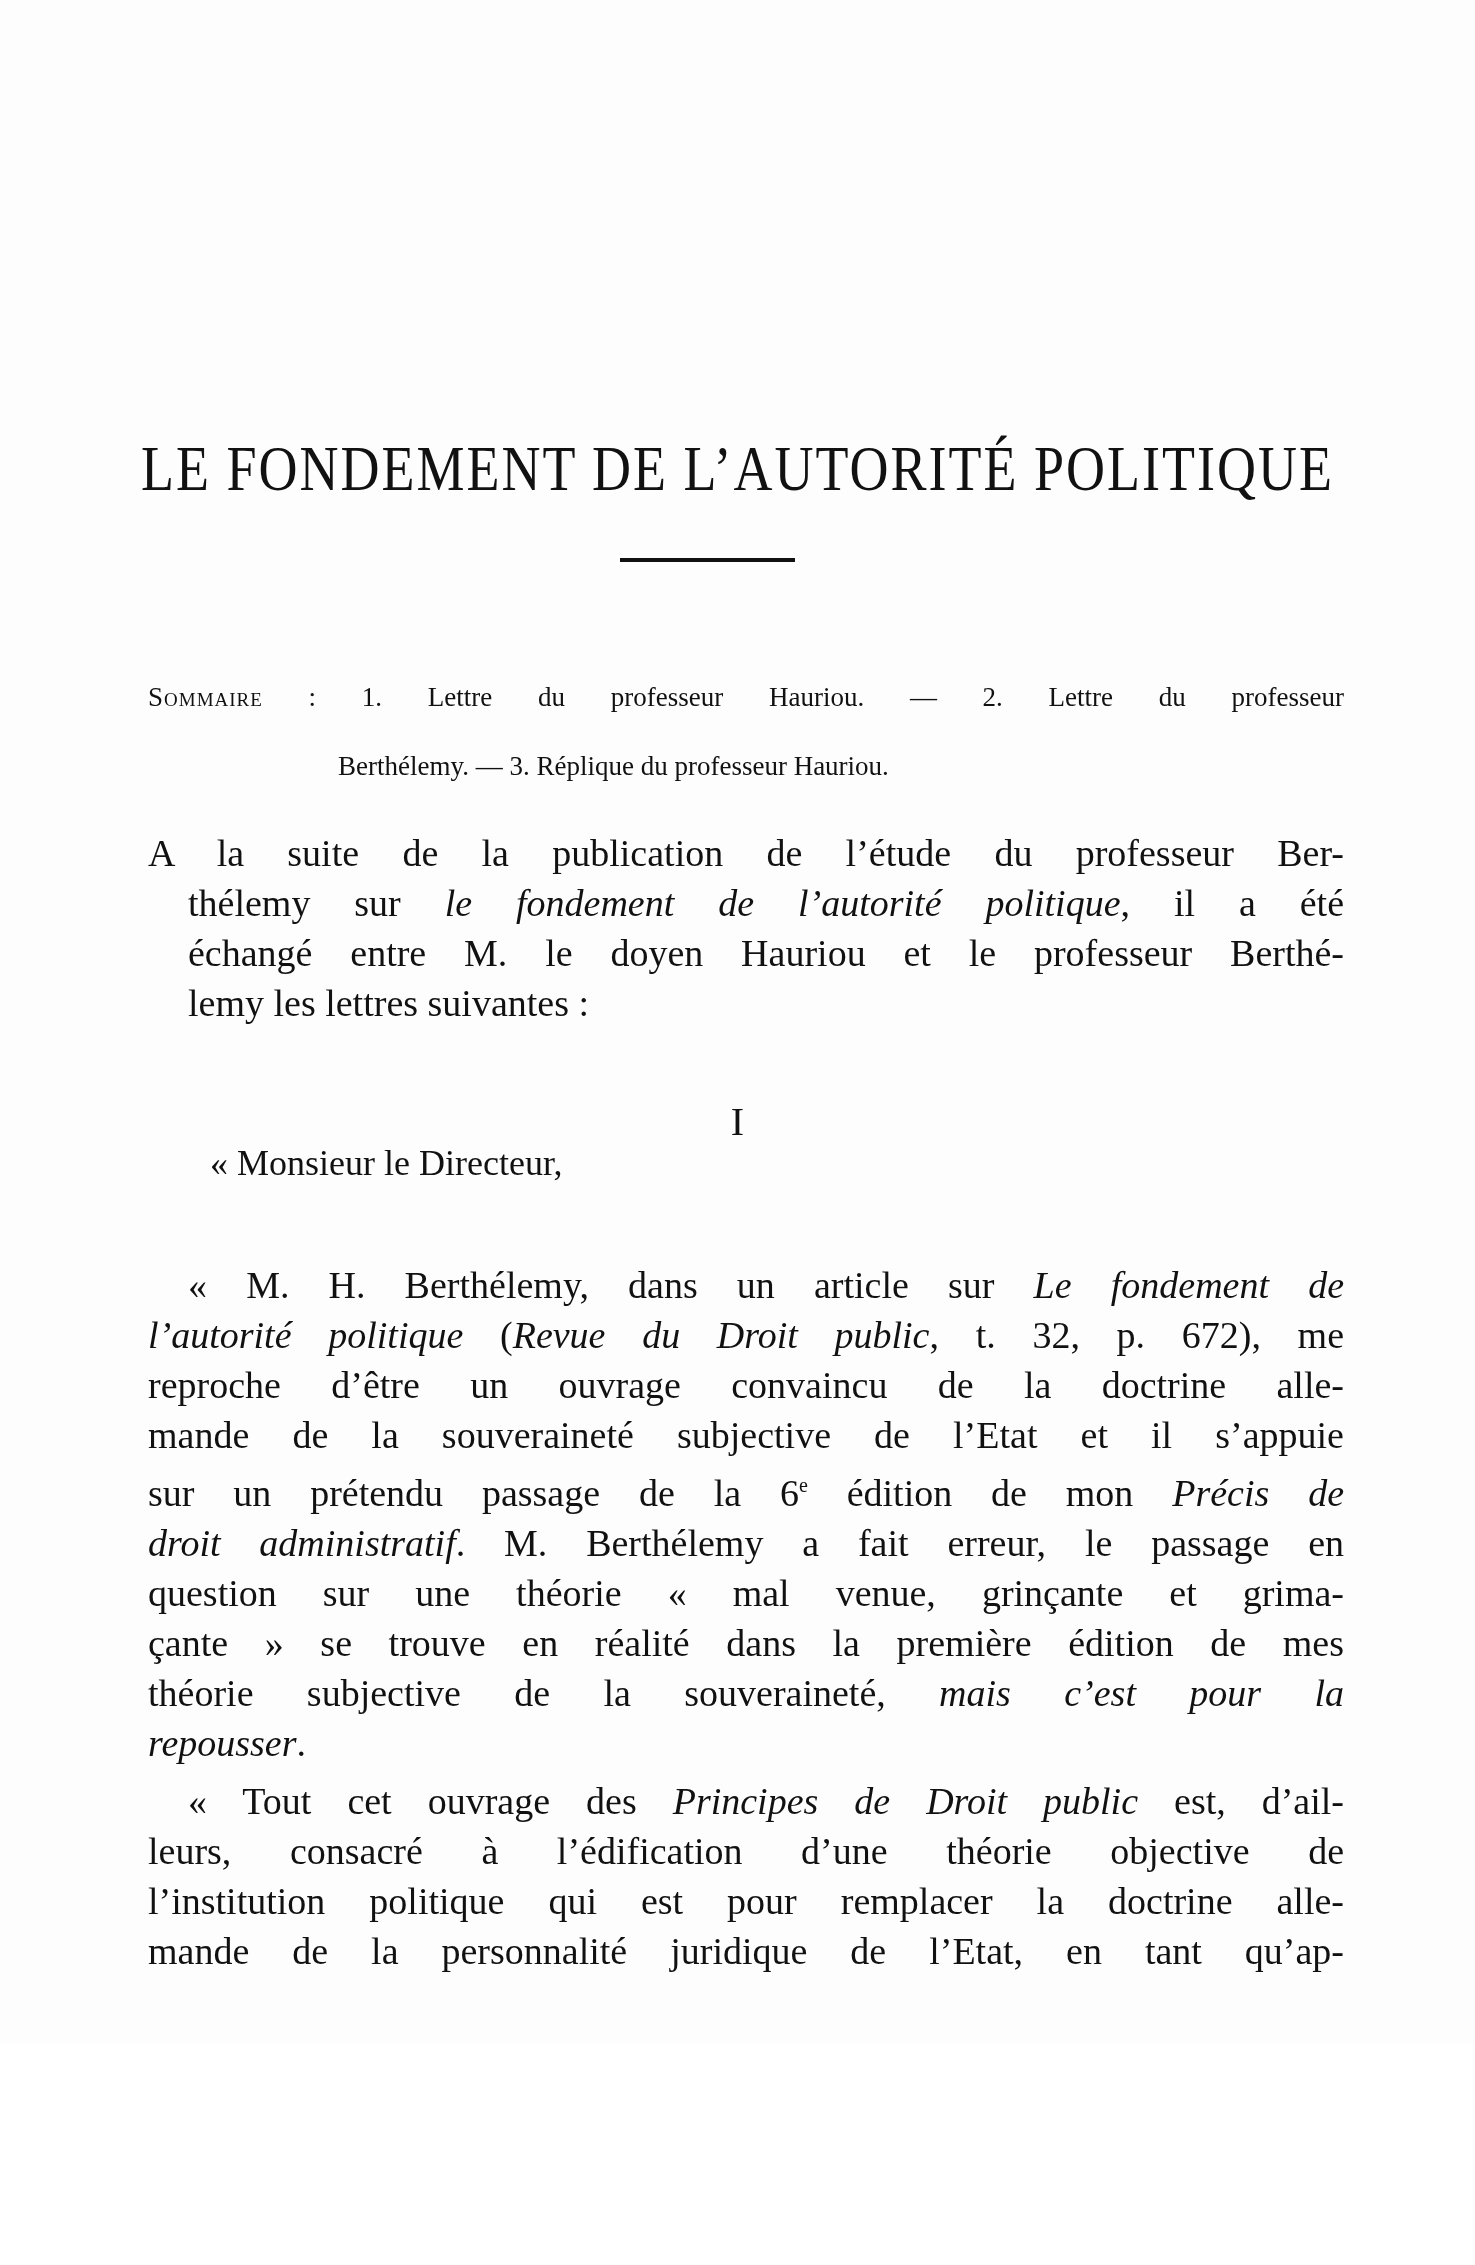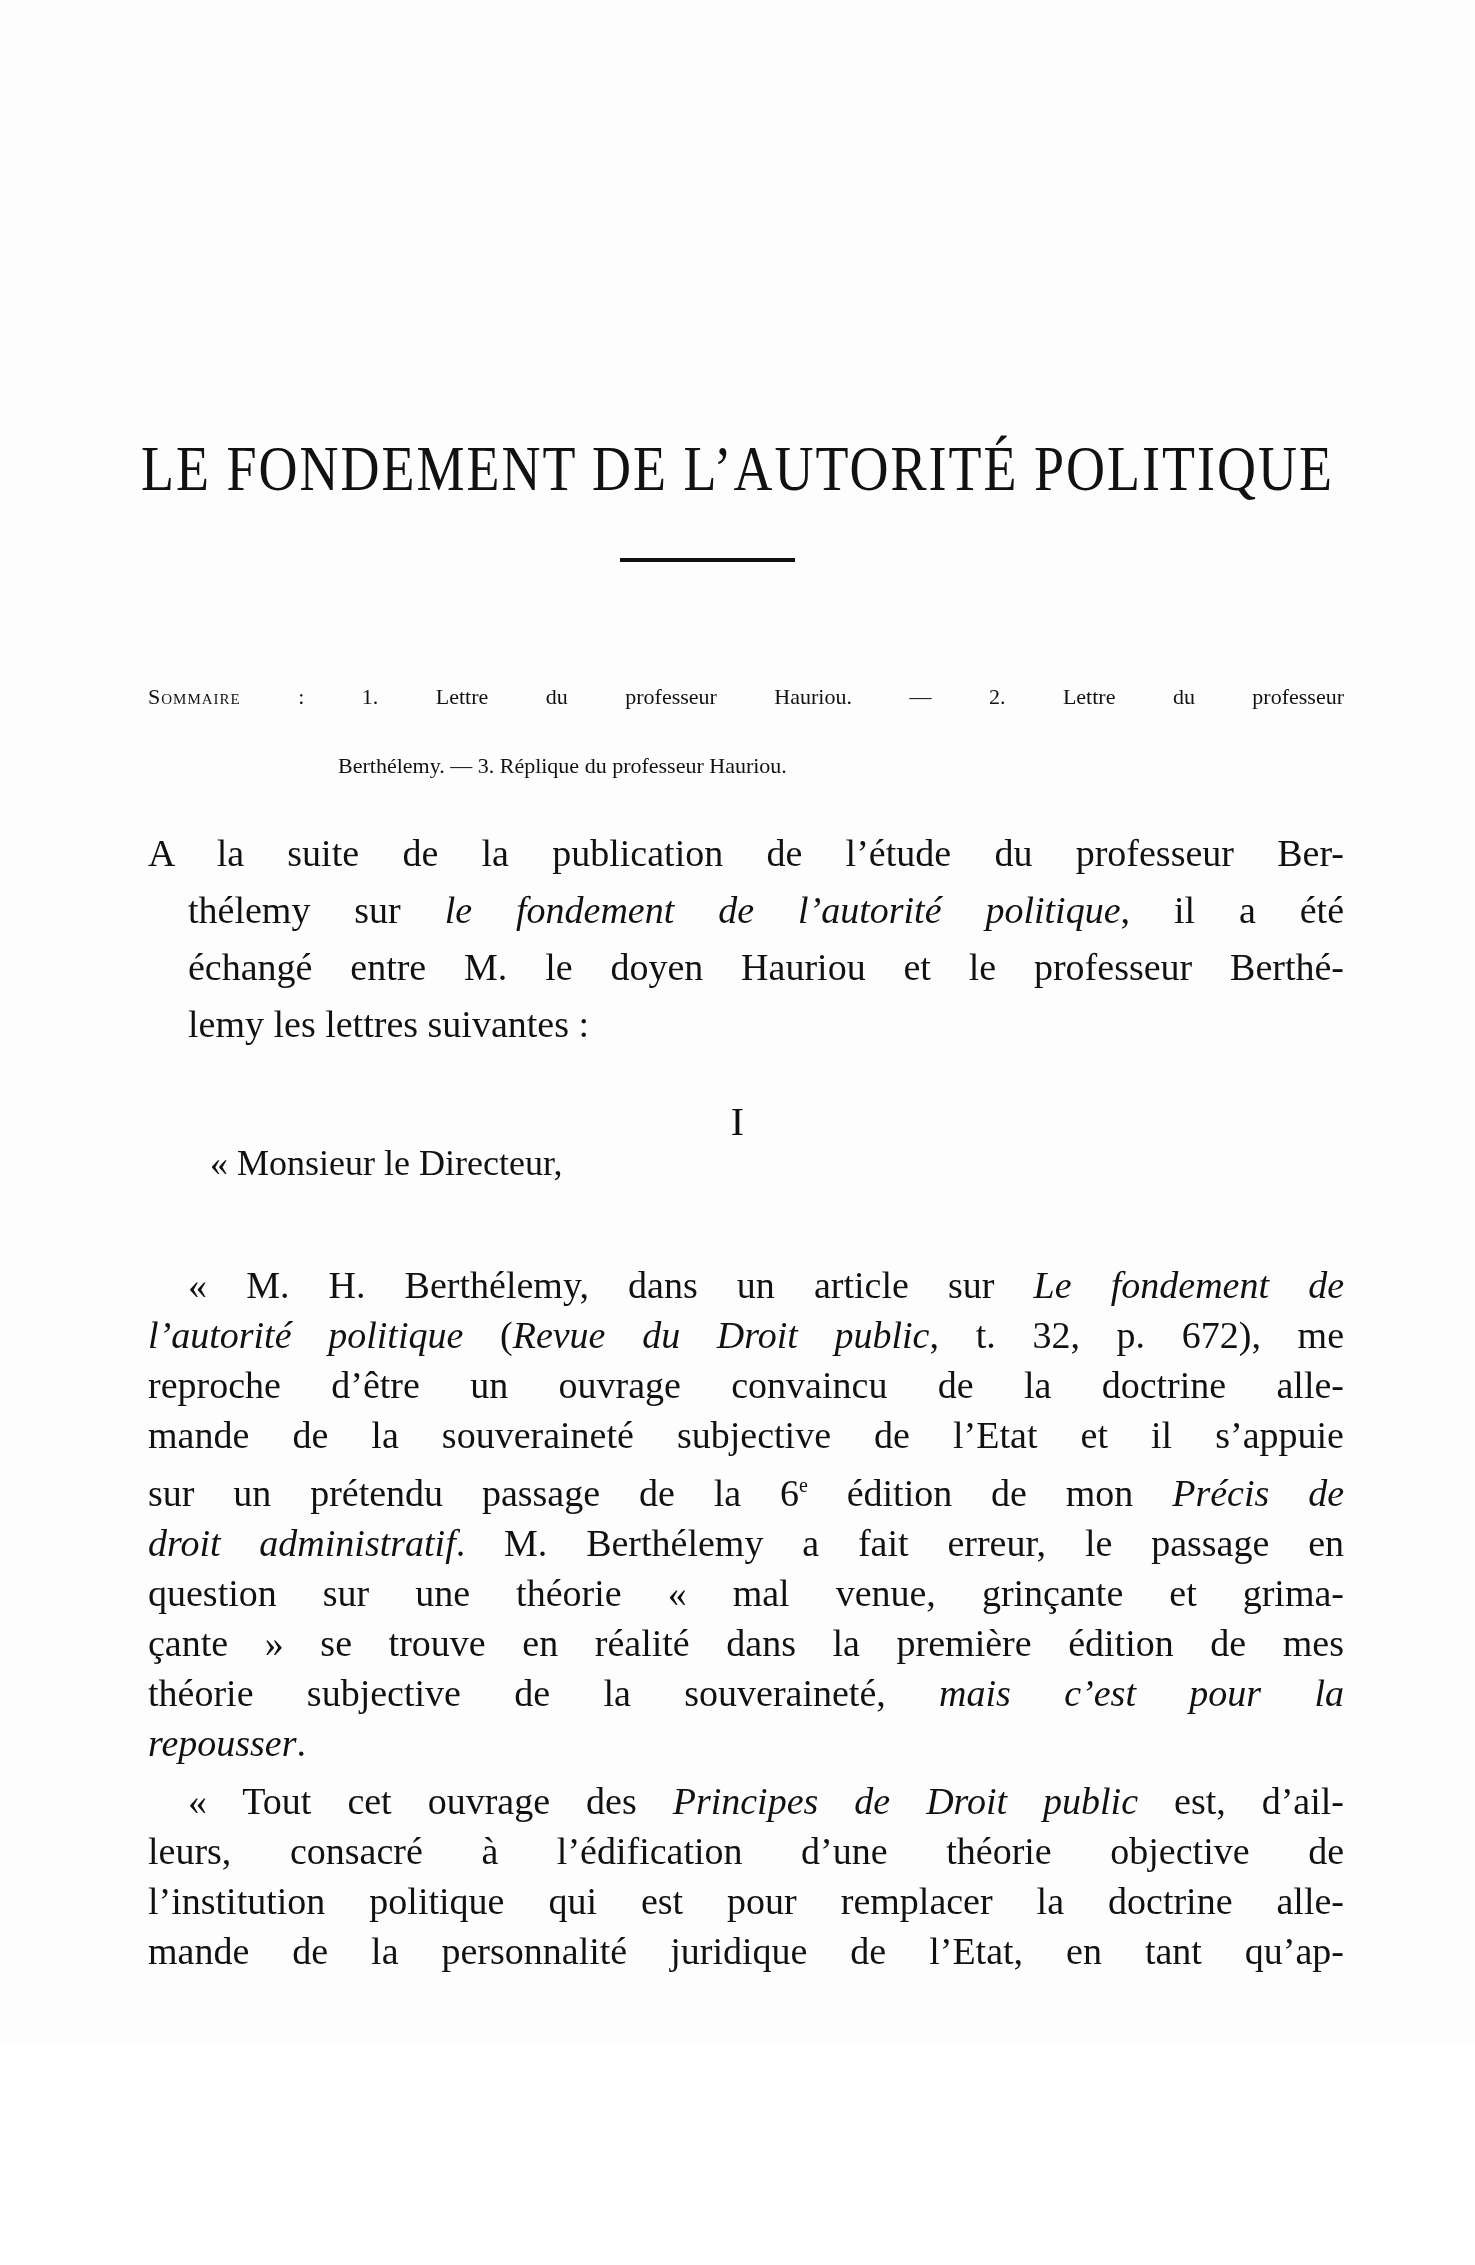--- a/index.html
+++ b/index.html
@@ -3,30 +3,30 @@
 <meta charset="utf-8">
 <style>
   html, body { margin: 0; padding: 0; background: #ffffff; }
   body { width: 1475px; height: 2265px; position: relative; overflow: hidden;
          font-family: "Liberation Serif", "DejaVu Serif", serif; color: #111; }
   .page { position: absolute; left: 0; top: 0; width: 1475px; height: 2044px; background: #fdfdfd; }
   .title { position: absolute; left: 0; width: 1475px; top: 432px; text-align: center;
            font-size: 54px; letter-spacing: 2px; font-weight: normal; transform: scaleY(1.18);
            transform-origin: top center; }
   .rule { position: absolute; left: 620px; top: 558px; width: 175px; height: 4px; background: #111; }
-  .sommaire { position: absolute; left: 148px; top: 676px; width: 1196px; font-size: 22px; line-height: 42px; }
+  .sommaire { position: absolute; left: 148px; top: 676px; width: 1196px; font-size: 27px; line-height: 42px; }
   .sommaire .l1 { white-space: nowrap; text-align: justify; text-align-last: justify; }
   .sommaire .l2 { padding-left: 190px; white-space: nowrap; margin-top: 27px; }
   .sc { font-variant: small-caps; letter-spacing: 1px; }
   .body { position: absolute; left: 148px; width: 1196px; font-size: 38px; line-height: 50px; }
   .body .ln { white-space: nowrap; text-align: justify; text-align-last: justify; display: block; }
   .body .ln.last { text-align-last: left; }
   .body .ln.ind { padding-left: 40px; }
   .intro { top: 828px; }
-  .intro .ln.in { padding-left: 40px; margin-top: 7px; }
+  .intro .ln.in { padding-left: 40px; }
   .roman { position: absolute; left: 0; width: 1475px; top: 1098px; text-align: center; font-size: 40px; }
   .salut { position: absolute; left: 210px; top: 1142px; font-size: 36px; }
   .para1 { top: 1260px; }
   .para2 { top: 1776px; }
   i { font-style: italic; }
 </style>
 </head>
 <body>
 
 <div class="page">

